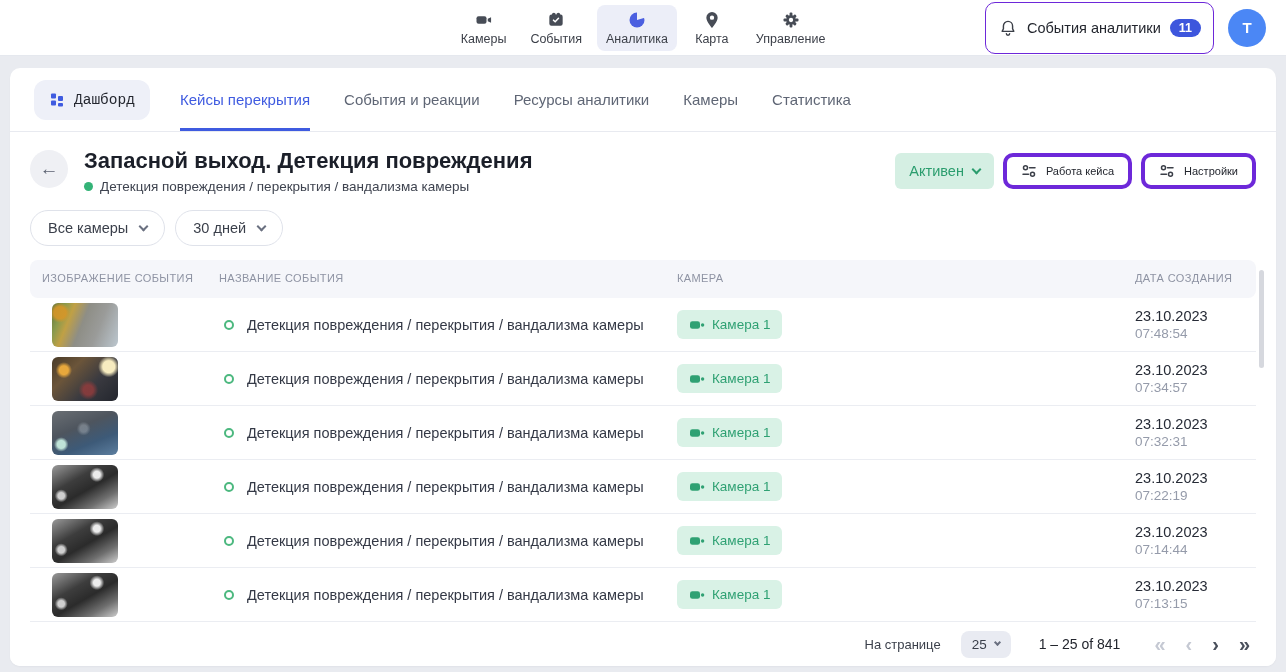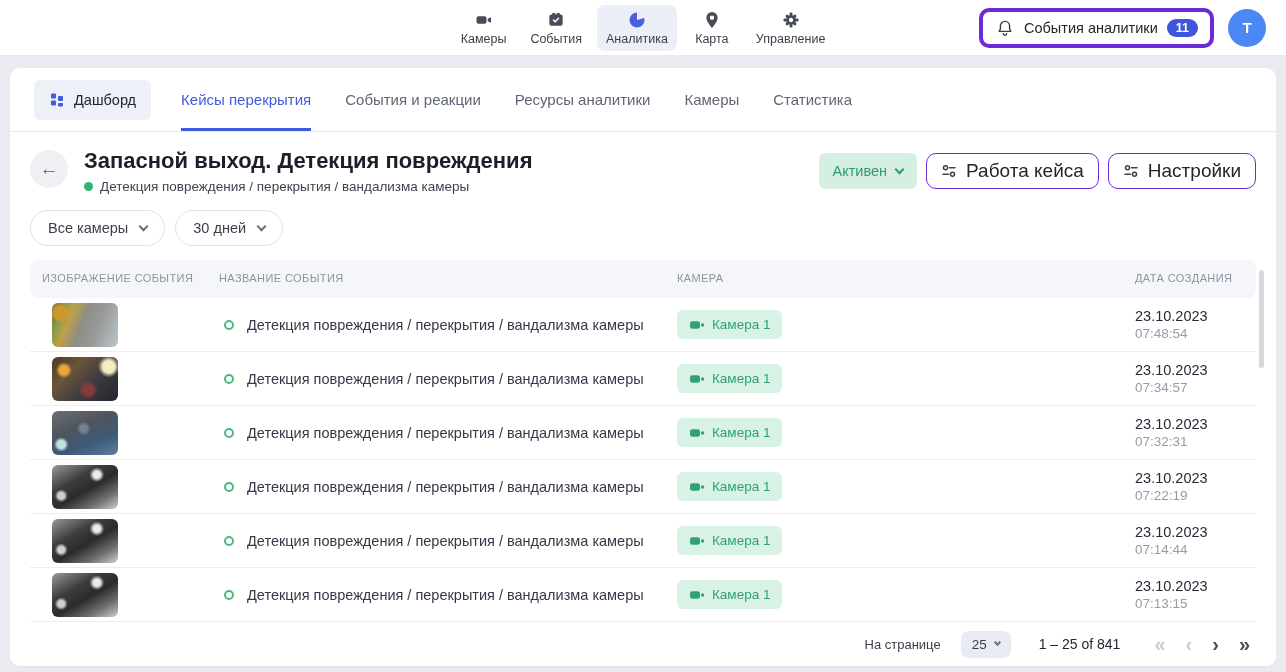--- a/index.html
+++ b/index.html
@@ -19,22 +19,22 @@
   .main-nav { display:flex; align-items:center; gap:6px; }
   .nav-item {
     display:flex; flex-direction:column; align-items:center; justify-content:center;
     gap:2px; padding:5px 9px; border-radius:8px; cursor:pointer; min-width:58px;
   }
   .nav-item.active { background:#eceef8; }
   .nav-item .nav-ico svg { width:20px; height:20px; display:block; }
   .nav-label { font-size:12.5px; color:#3b3f48; white-space:nowrap; }
   .topbar-right { flex:1; display:flex; align-items:center; justify-content:flex-end; gap:14px; }
   .notif-btn {
-    display:flex; align-items:center; gap:9px; height:40px; padding:0 12px;
-    background:#fff; border:4px solid #6d28d9; border-radius:10px;
+    display:flex; align-items:center; gap:9px; height:52px; padding:0 12px;
+    background:#fff; border:1px solid #6d28d9; border-radius:10px;
     font-family:inherit; font-size:14.5px; color:#23262e; cursor:pointer;
   }
   .notif-btn svg { width:20px; height:20px; display:block; }
   .count-badge {
     background:#3d56dd; color:#fff; font-size:12.5px; font-weight:bold;
     border-radius:11px; padding:2px 9px;
   }
   .avatar {
     width:38px; height:38px; border-radius:50%; background:#4b87f5; color:#fff;
     display:flex; align-items:center; justify-content:center; font-size:15px; font-weight:bold;
@@ -46,21 +46,21 @@
     box-shadow: 0 1px 2px rgba(30,35,60,.04);
     display:flex; flex-direction:column; overflow:hidden;
   }
   
   .tabs-row {
     height:64px; padding:0 24px; display:flex; align-items:center; gap:30px;
     border-bottom:1px solid #e8eaf0; flex:none;
   }
   .dash-btn {
     display:flex; align-items:center; gap:9px; height:40px; padding:0 15px;
-    background:#eef0f8; border:none; border-radius:6px; font-family:Liberation Sans, sans-serif;
+    background:#eef0f8; border:none; border-radius:12px; font-family:Liberation Mono, monospace;
     font-size:14.5px; font-weight:500; color:#23262e; cursor:pointer;
   }
   .dash-btn svg { width:16px; height:16px; display:block; }
   .tabs { display:flex; gap:34px; height:100%; }
   .tab {
     display:flex; align-items:center; height:100%; padding-top:3px;
     border-bottom:3px solid transparent; font-size:15px; color:#5f6675; cursor:pointer;
     white-space:nowrap;
   }
   .tab.active { color:#3f5be0; border-bottom-color:#3f5be0; }
@@ -75,22 +75,22 @@
   .case-sub { display:flex; align-items:center; gap:7px; margin-top:5px; font-size:13.5px; color:#3f4450; }
   .green-dot { width:9px; height:9px; border-radius:50%; background:#34b377; flex:none; }
   .case-actions { margin-left:auto; display:flex; align-items:center; gap:9px; }
   .status-pill {
     display:flex; align-items:center; gap:9px; height:36px; padding:0 14px;
     background:#d5efe3; border:none; border-radius:6px; font-family:inherit;
     font-size:14.5px; color:#2b9d6e; cursor:pointer;
   }
   .ghost-btn {
     display:flex; align-items:center; gap:9px; height:36px; padding:0 14px;
-    background:#fff; border:1px solid #6d28d9; border-radius:10px; font-family:inherit;
-    font-size:19px; color:#23262e; cursor:pointer;
+    background:#fff; border:4px solid #6d28d9; border-radius:10px; font-family:inherit;
+    font-size:11px; color:#23262e; cursor:pointer;
   }
   .ghost-btn svg { width:16px; height:16px; display:block; }
   .chev { width:7px; height:7px; border-right:2px solid currentColor; border-bottom:2px solid currentColor; transform:rotate(45deg); margin-top:-4px; }
   .chev.gray { color:#6a7080; }
   
   .filters { padding:16px 20px 14px; display:flex; gap:10px; flex:none; }
   .filter-pill {
     display:flex; align-items:center; gap:12px; height:36px; padding:0 17px;
     background:#fff; border:1px solid #dfe2ea; border-radius:18px; font-family:inherit;
     font-size:14.5px; color:#3a3f4a; cursor:pointer;

